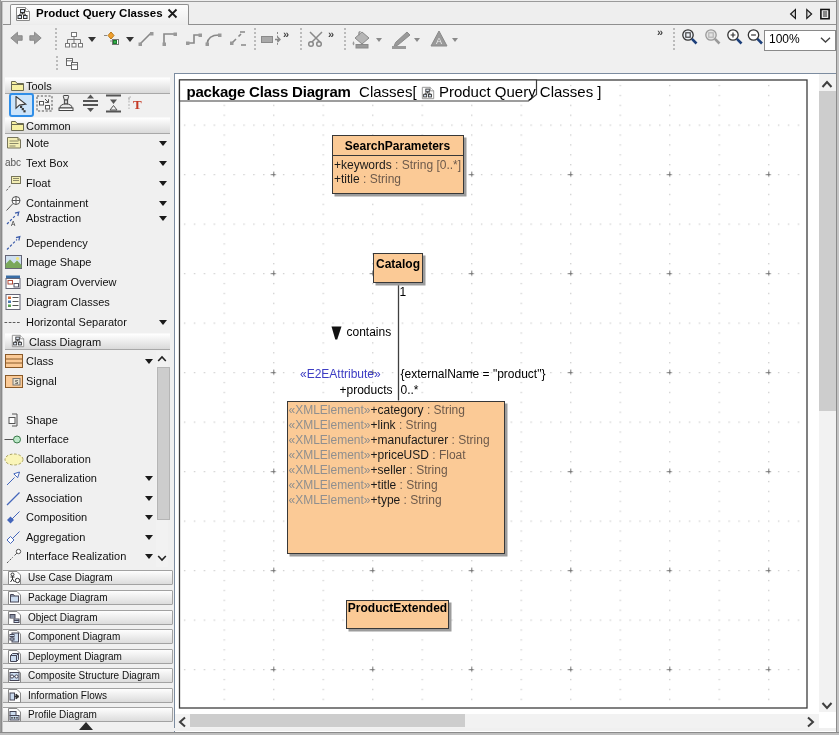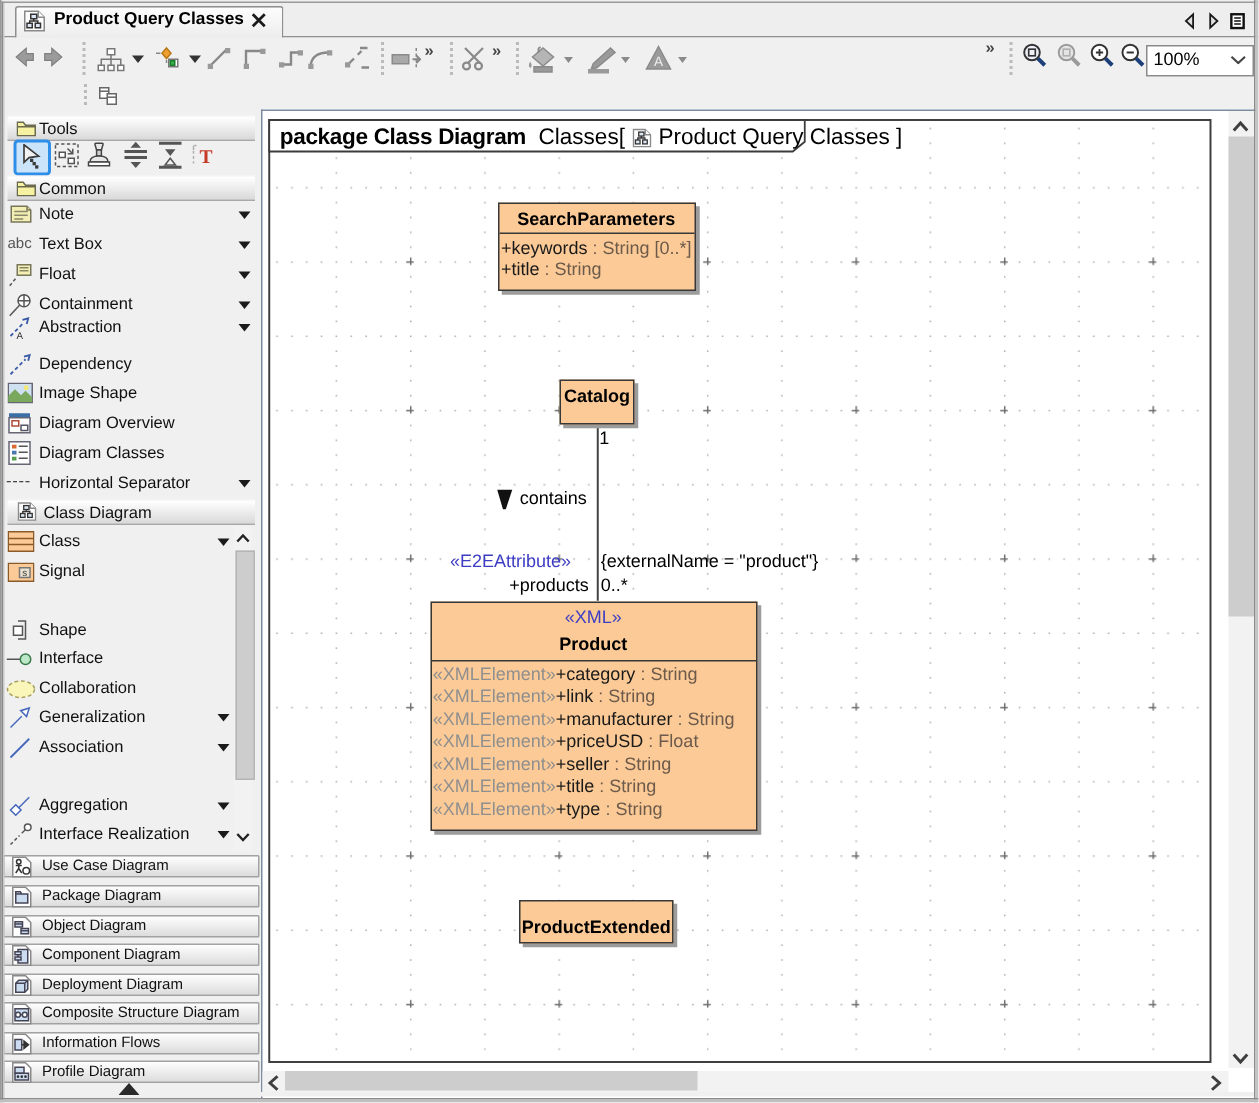--- a/index.html
+++ b/index.html
@@ -373,20 +373,28 @@
   <path d="M14.5 2 L8.8 3.8 L12.7 7.7 z" fill="#fff" stroke="#4466bb"></path>
  </svg>
  <div class="prowtxt">Generalization</div>
       <div class="drop" style="left:145px;top:8px"></div>
 </div>
 <div class="abs prow" style="top:488px">
  <svg style="position:absolute;left:5px;top:2px" width="17" height="17" viewBox="0 0 17 17">
   <path d="M2 15 L14.5 2.5" stroke="#4466bb" stroke-width="1.2"></path>
  </svg>
  <div class="prowtxt">Association</div>
+      <div class="drop" style="left:145px;top:8px"></div>
+</div>
+<div class="abs prow" style="top:507px">
+ <svg style="position:absolute;left:5px;top:2px" width="17" height="17" viewBox="0 0 17 17">
+  <path d="M6 11 L14.5 2.5" stroke="#4466bb"></path>
+  <path d="M5.5 7.5 L9 11 L5.5 14.5 L2 11 z" fill="#4466bb"></path>
+ </svg>
+ <div class="prowtxt">Composition</div>
       <div class="drop" style="left:145px;top:8px"></div>
 </div>
 <div class="abs prow" style="top:527px">
  <svg style="position:absolute;left:5px;top:2px" width="17" height="17" viewBox="0 0 17 17">
   <path d="M6 11 L14.5 2.5" stroke="#4466bb"></path>
   <path d="M5.5 7.5 L9 11 L5.5 14.5 L2 11 z" fill="#fff" stroke="#4466bb"></path>
  </svg>
  <div class="prowtxt">Aggregation</div>
       <div class="drop" style="left:145px;top:8px"></div>
 </div>
@@ -552,29 +560,25 @@
 <div class="cls" style="left:331.5px;top:134.5px;width:130px;height:57px">
  <div class="clstitle" style="height:19px;line-height:20px;font-size:12px;border-bottom:1px solid #383838">SearchParameters</div>
  <div style="font-size:12px;padding:2.2px 0 0 1.5px;line-height:14.8px;white-space:pre"><span class="attr-n">+keywords</span><span class="attr-t"> : String [0..*]</span><br><span class="attr-n">+title</span><span class="attr-t"> : String</span></div>
 </div>
 
 <div class="cls" style="left:373px;top:253px;width:48px;height:28px">
  <div class="clstitle" style="padding-top:3px;font-size:12px">Catalog</div>
 </div>
 
 <div class="cls" style="left:286.5px;top:400.5px;width:216px;height:151.5px">
- <div style="height:38px;border-bottom:1px solid #383838;text-align:center">
-  <div class="blue" style="font-size:12px;padding-top:2px">«XML»</div>
-  <div class="clstitle" style="font-size:12px;padding-top:4px">Product</div>
- </div>
  <div style="font-size:12px;padding:1px 0 0 1px;line-height:15px;white-space:pre"><span class="attr-st">«XMLElement»</span><span class="attr-n">+category</span><span class="attr-t"> : String</span><br><span class="attr-st">«XMLElement»</span><span class="attr-n">+link</span><span class="attr-t"> : String</span><br><span class="attr-st">«XMLElement»</span><span class="attr-n">+manufacturer</span><span class="attr-t"> : String</span><br><span class="attr-st">«XMLElement»</span><span class="attr-n">+priceUSD</span><span class="attr-t"> : Float</span><br><span class="attr-st">«XMLElement»</span><span class="attr-n">+seller</span><span class="attr-t"> : String</span><br><span class="attr-st">«XMLElement»</span><span class="attr-n">+title</span><span class="attr-t"> : String</span><br><span class="attr-st">«XMLElement»</span><span class="attr-n">+type</span><span class="attr-t"> : String</span></div>
 </div>
 
 <div class="cls" style="left:346px;top:599.5px;width:101px;height:27px">
- <div class="clstitle" style="padding-top:10px;font-size:12px">ProductExtended</div>
+ <div class="clstitle" style="padding-top:0;font-size:12px">ProductExtended</div>
 </div>
 
 <div class="lbl" style="left:399.5px;top:285px">1</div>
 <svg class="abs" style="left:331px;top:326px" width="11" height="14" viewBox="0 0 11 14">
       <path d="M0.5 0.5 L10.5 0.5 L6.2 13.5 L4.3 13.5 z" fill="#111"></path>
     </svg>
 <div class="lbl" style="left:346.5px;top:325px">contains</div>
 <div class="lbl blue" style="left:300px;top:367px;width:92.5px;text-align:left">«E2EAttribute»</div>
 <div class="lbl" style="left:400.5px;top:367px">{externalName = "product"}</div>
 <div class="lbl" style="left:300px;top:383px;width:92.5px;text-align:right">+products</div>

